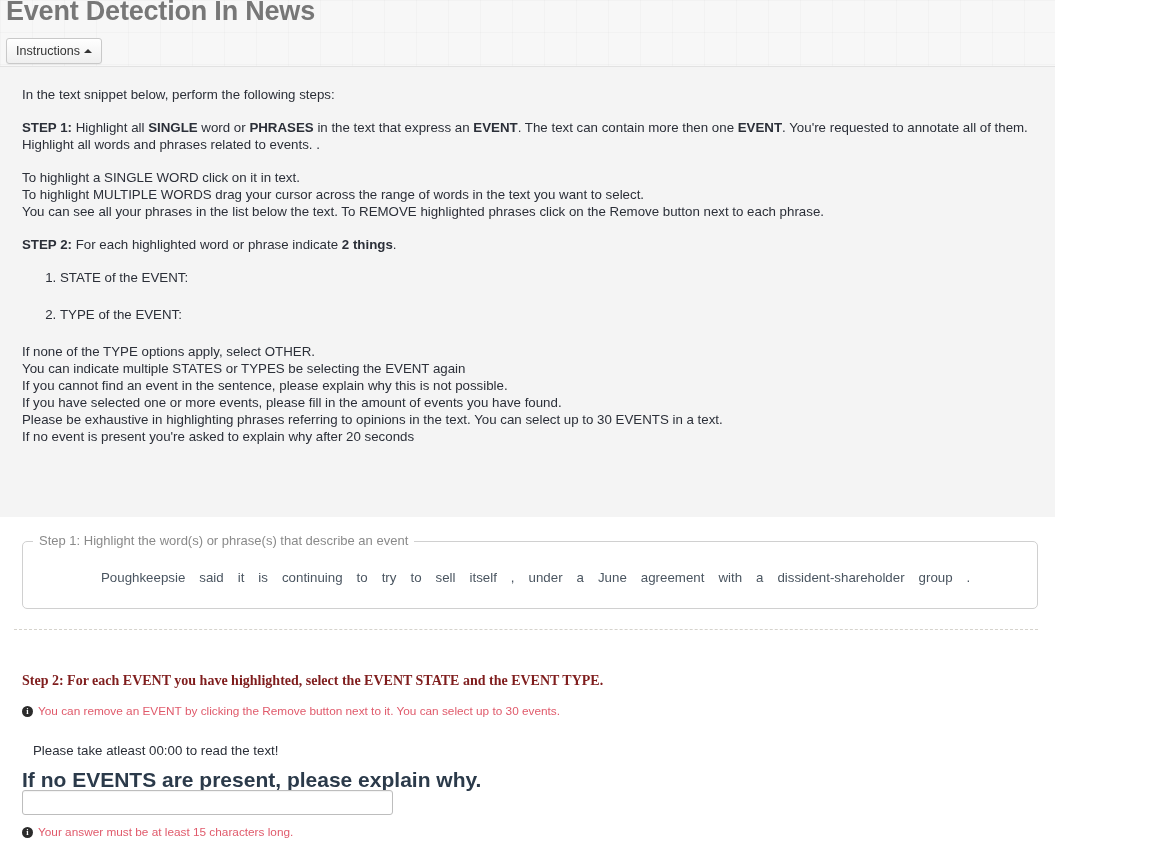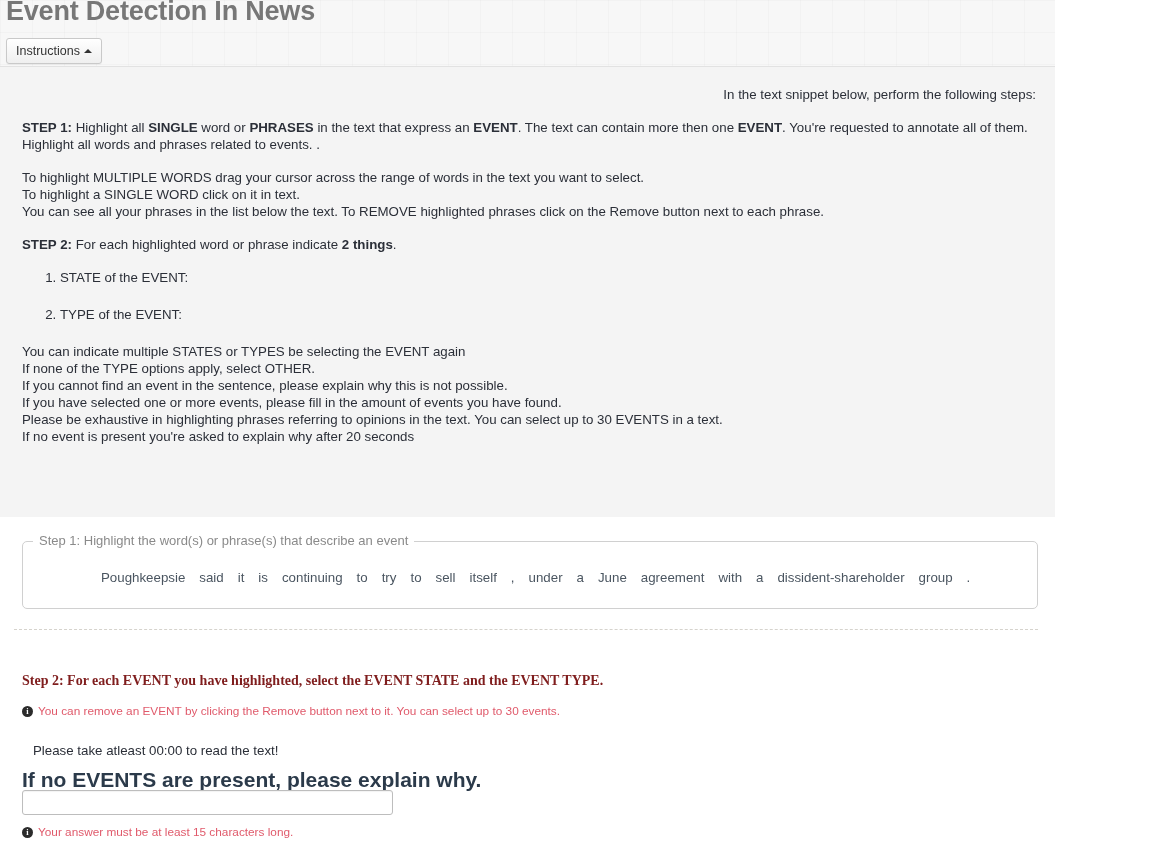--- a/index.html
+++ b/index.html
@@ -77,21 +77,21 @@
   }
   #instructions-body {
     position: absolute;
     left: 22px;
     top: 19px;
     width: 1014px;
     font-size: 13.3px;
     line-height: 17px;
     color: #2b2f38;
   }
-  #instructions-body p { margin: 0 0 16px 0; text-align: right; }
+  #instructions-body p { margin: 0 0 16px 0; }
   .blk { margin-bottom: 16px; }
   .bold { font-weight: bold; }
   .ital { }
   ol.steps {
     margin: 0 0 14px 0;
     padding-left: 38px;
   }
   ol.steps li {
     margin-bottom: 20px;
     font-size: 13.3px;
@@ -244,37 +244,37 @@
     <p class="blk">In the text snippet below, perform the following steps:</p>
 
     <div class="blk">
       <div>
         <span class="bold">STEP 1:</span><span> Highlight all </span><span class="bold">SINGLE</span><span> word or </span><span class="bold">PHRASES</span><span> in the text that express an </span><span class="bold">EVENT</span><span>. The text can contain more then one </span><span class="bold">EVENT</span><span>. You're requested to annotate all of them.</span>
       </div>
       <div>Highlight all words and phrases related to events. .</div>
     </div>
 
     <div class="blk">
+      <div>To highlight a SINGLE WORD click on it in text.</div>
       <div>To highlight MULTIPLE WORDS drag your cursor across the range of words in the text you want to select.</div>
-      <div>To highlight a SINGLE WORD click on it in text.</div>
       <div><span>You can see all your phrases in the list below the text. To REMOVE highlighted phrases click on the </span><span class="ital">Remove</span><span> button next to each phrase.</span></div>
     </div>
 
     <div class="blk">
       <span class="bold">STEP 2:</span><span> For each highlighted word or phrase indicate </span><span class="bold">2 things</span><span>.</span>
     </div>
 
     <ol class="steps">
       <li>STATE of the EVENT:</li>
       <li>TYPE of the EVENT:</li>
     </ol>
 
     <div>
+      <div>If none of the TYPE options apply, select OTHER.</div>
       <div>You can indicate multiple STATES or TYPES be selecting the EVENT again</div>
-      <div>If none of the TYPE options apply, select OTHER.</div>
       <div>If you cannot find an event in the sentence, please explain why this is not possible.</div>
       <div>If you have selected one or more events, please fill in the amount of events you have found.</div>
       <div>Please be exhaustive in highlighting phrases referring to opinions in the text. You can select up to 30 EVENTS in a text.</div>
       <div>If no event is present you're asked to explain why after 20 seconds</div>
     </div>
 
   </div>
 </div>
 
 <div id="step1-fieldset">

